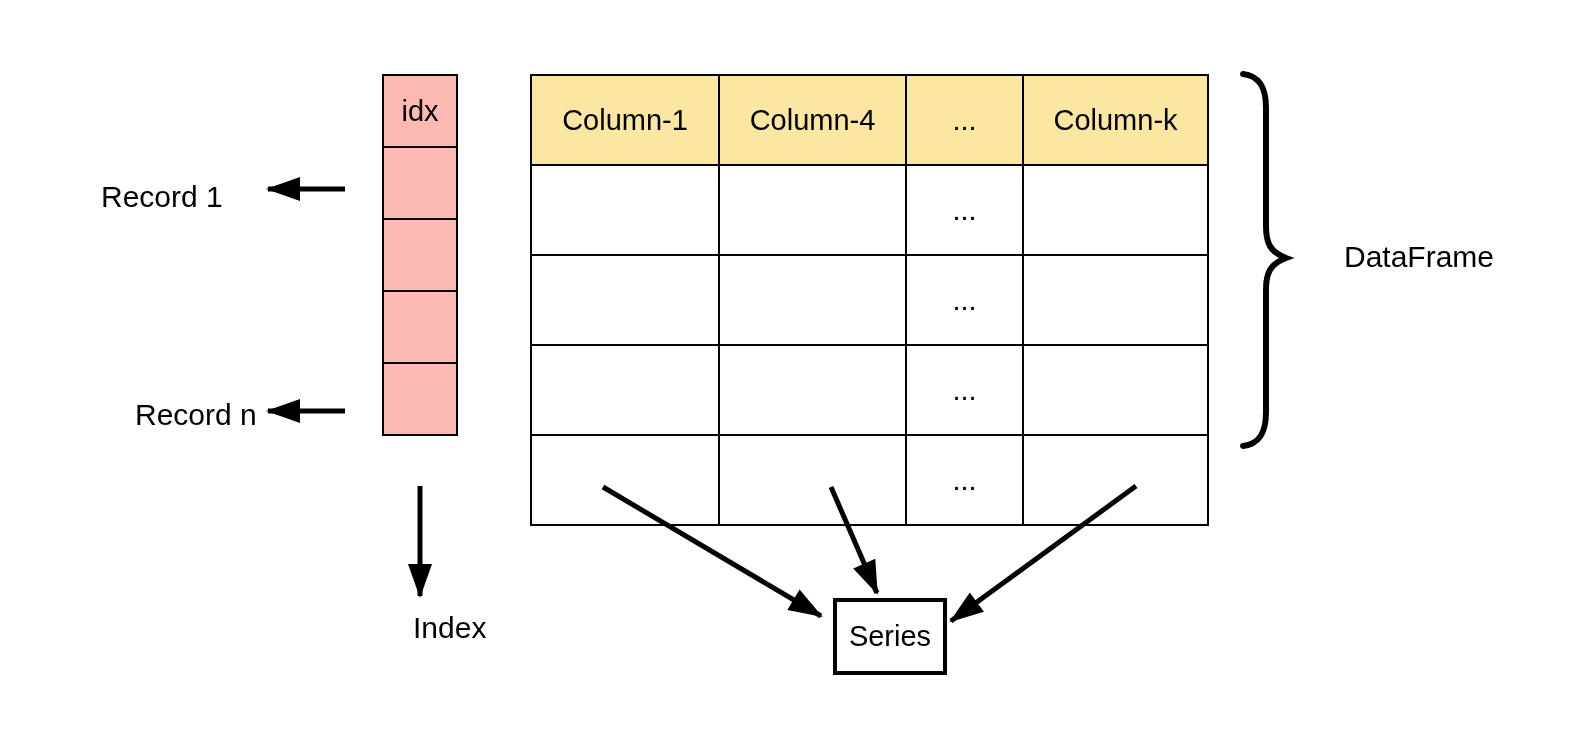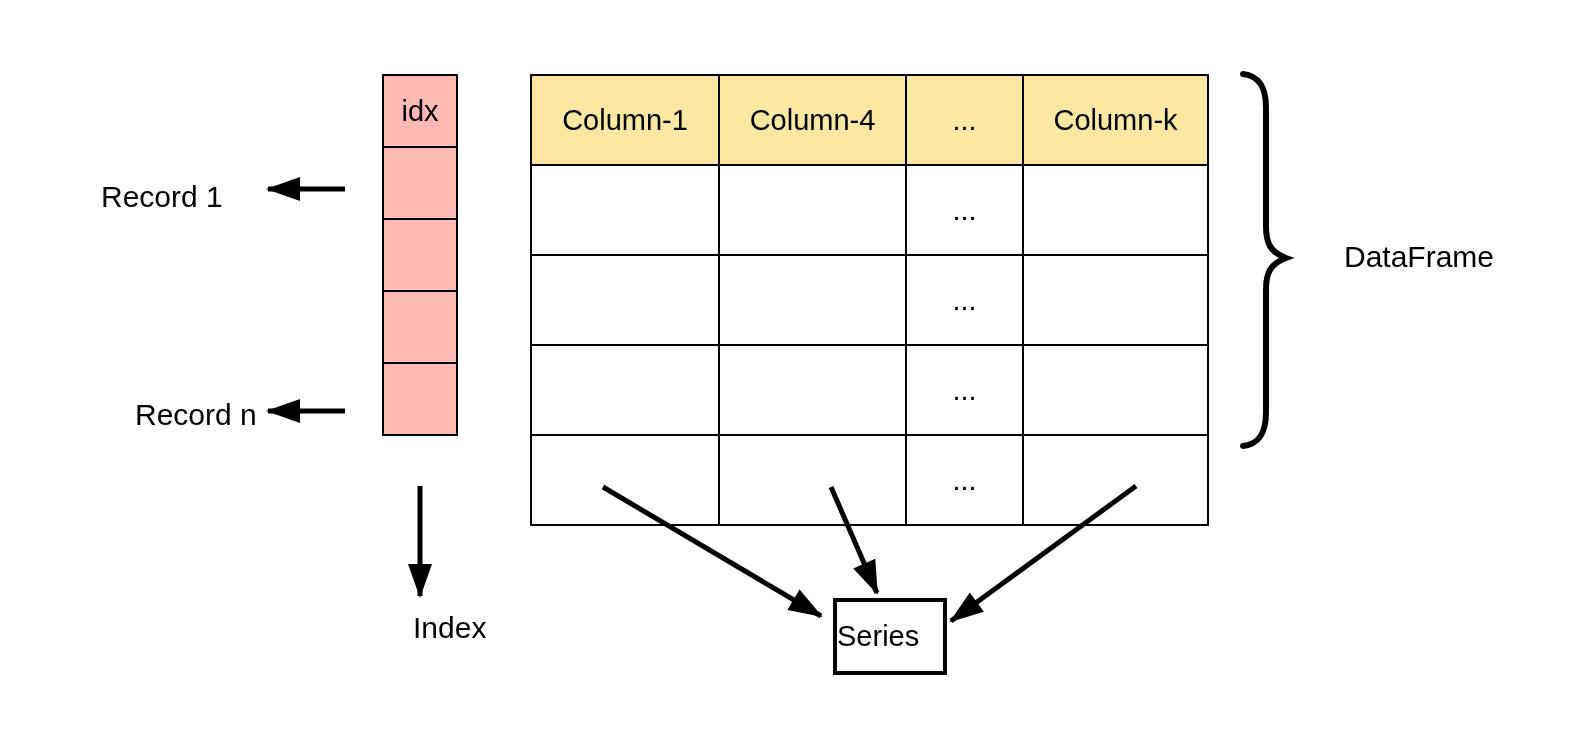--- a/index.html
+++ b/index.html
@@ -34,21 +34,21 @@
 
   .lbl { position:absolute; font-size:30px; white-space:nowrap; line-height:1.1; }
   .lbl-record1 { left:101px; top:180px; }
   .lbl-recordn { left:101px; top:398px;margin-left:34px; }
   .lbl-index   { left:380px; top:611px;margin-left:33px; }
   .lbl-dataframe { left:1344px; top:240px; }
 
   .series-box {
     position:absolute; left:833px; top:598px; width:106px; height:69px;
     border:4px solid #000; background:#fff;
-    display:flex; align-items:center; justify-content:flex-start;
+    display:flex; align-items:center; justify-content:center;
     font-size:29px;
   }
 
   .watermark {
     position:absolute; left:1110px; top:655px;
     font-size:47px; color:var(--watermark,#BEBEBE);
     white-space:nowrap; opacity:0.9;
   }
 
   svg.overlay { position:absolute; left:0; top:0; width:1583px; height:750px; pointer-events:none; }

